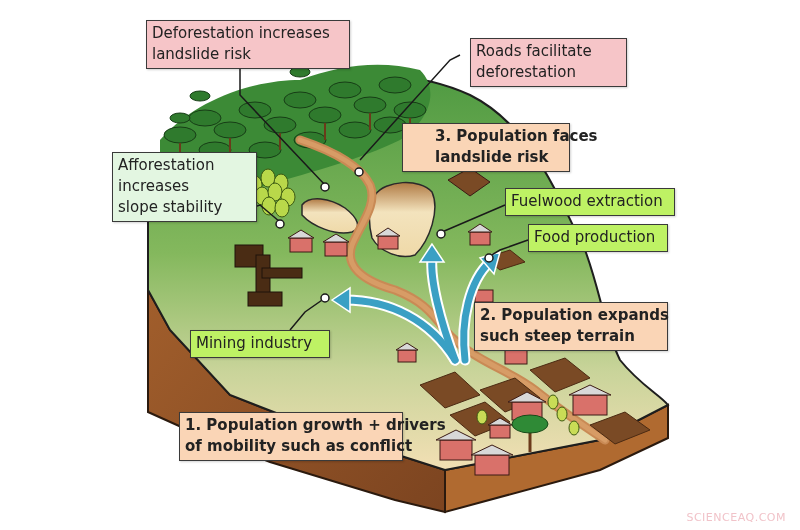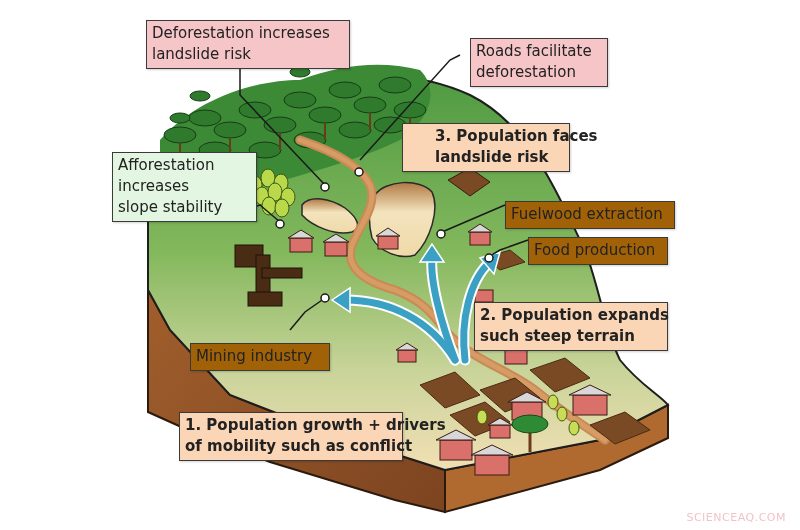--- a/index.html
+++ b/index.html
@@ -12,21 +12,21 @@
       color: #222;
       font-family: "DejaVu Sans", sans-serif;
       font-size: 15px;
       line-height: 21px;
       padding: 2px 5px 3px 5px;
       white-space: nowrap;
       box-shadow: 1px 1px 2px rgba(0,0,0,0.18);
     }
     .label.pink { background: #f6c5c8; }
     .label.green { background: #e3f6e1; }
-    .label.blue { background: #a16207; margin-top: 13px; }
+    .label.blue { background: #bef264; }
     .label.peach { background: #fad5b6; font-weight: bold; }
     .label span { display: block; }
     .watermark {
       position: absolute; right: 14px; bottom: 6px;
       font-family: "DejaVu Sans", sans-serif; font-size: 11px; letter-spacing: 0.5px;
       color: #f1c3c9;
     }
   </style>
 </head>
 <body>
@@ -209,21 +209,21 @@
     <circle cx="489" cy="258" r="4"></circle>
     <circle cx="325" cy="298" r="4"></circle>
   </g>
 </svg>
 
 <div class="label pink" style="left:146px; top:20px; width:204px;">
   <span>Deforestation increases</span>
   <span>landslide risk</span>
 </div>
 
-<div class="label pink" style="left:470px; top:38px; width:138px;">
+<div class="label pink" style="left:470px; top:38px; width:157px;">
   <span>Roads facilitate</span>
   <span>deforestation</span>
 </div>
 
 <div class="label peach" style="left:402px; top:123px; width:168px;padding-left:32px;">
   <span>3. Population faces</span>
   <span>landslide risk</span>
 </div>
 
 <div class="label green" style="left:112px; top:152px; width:145px;">

